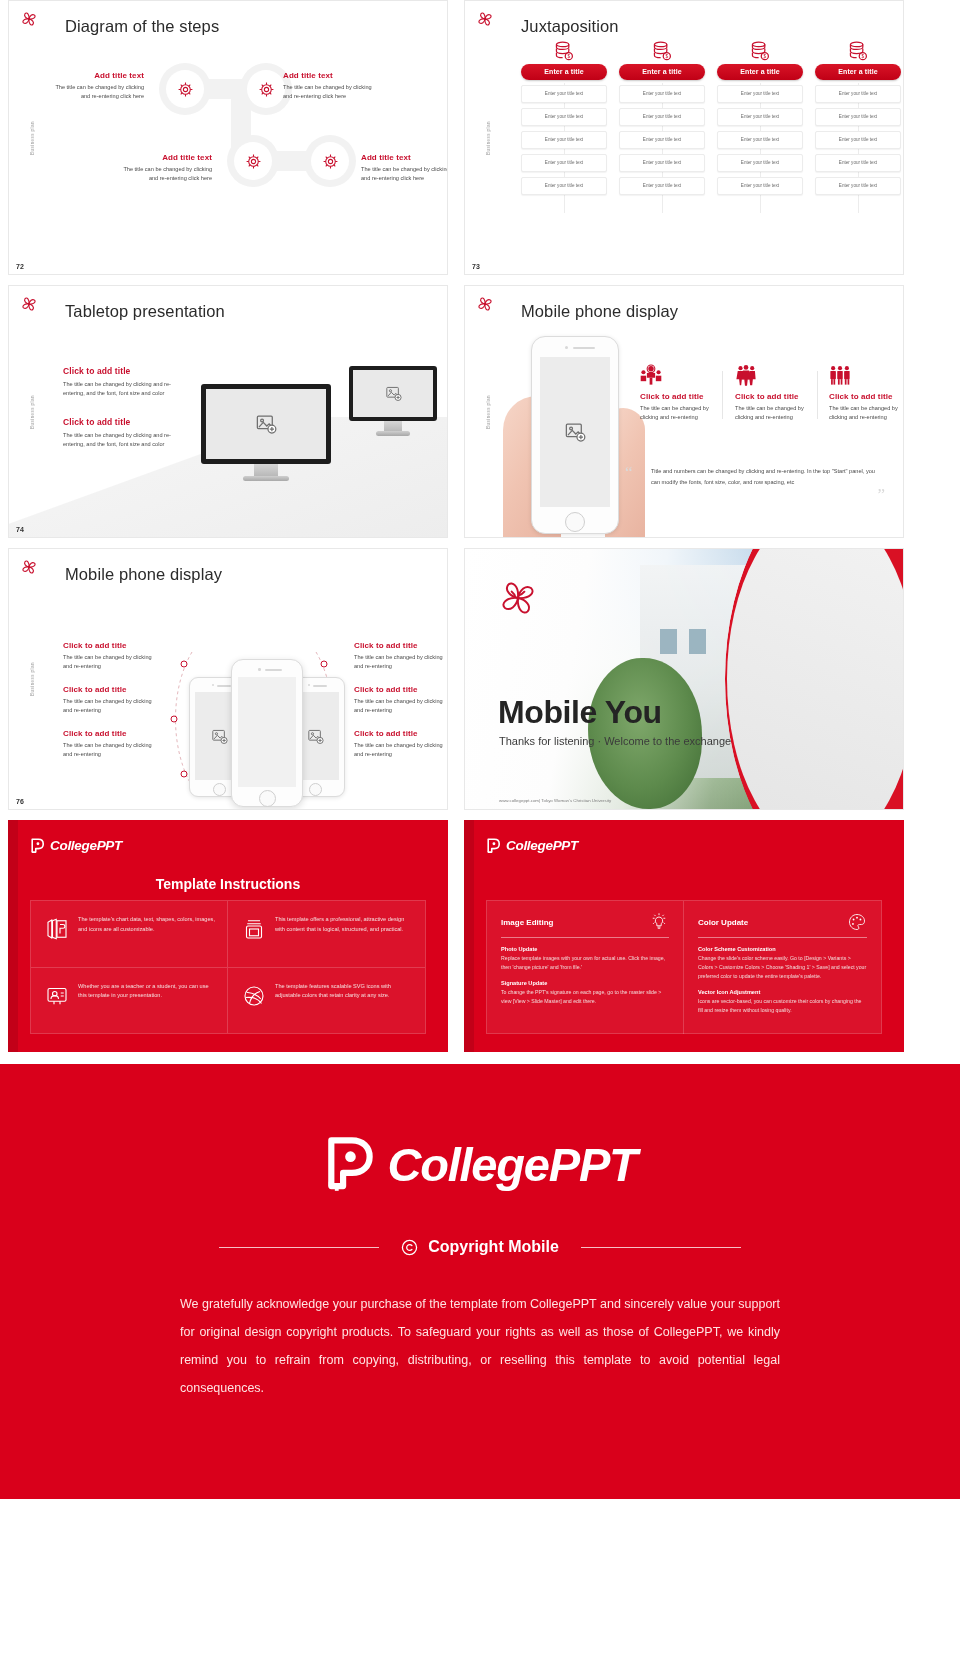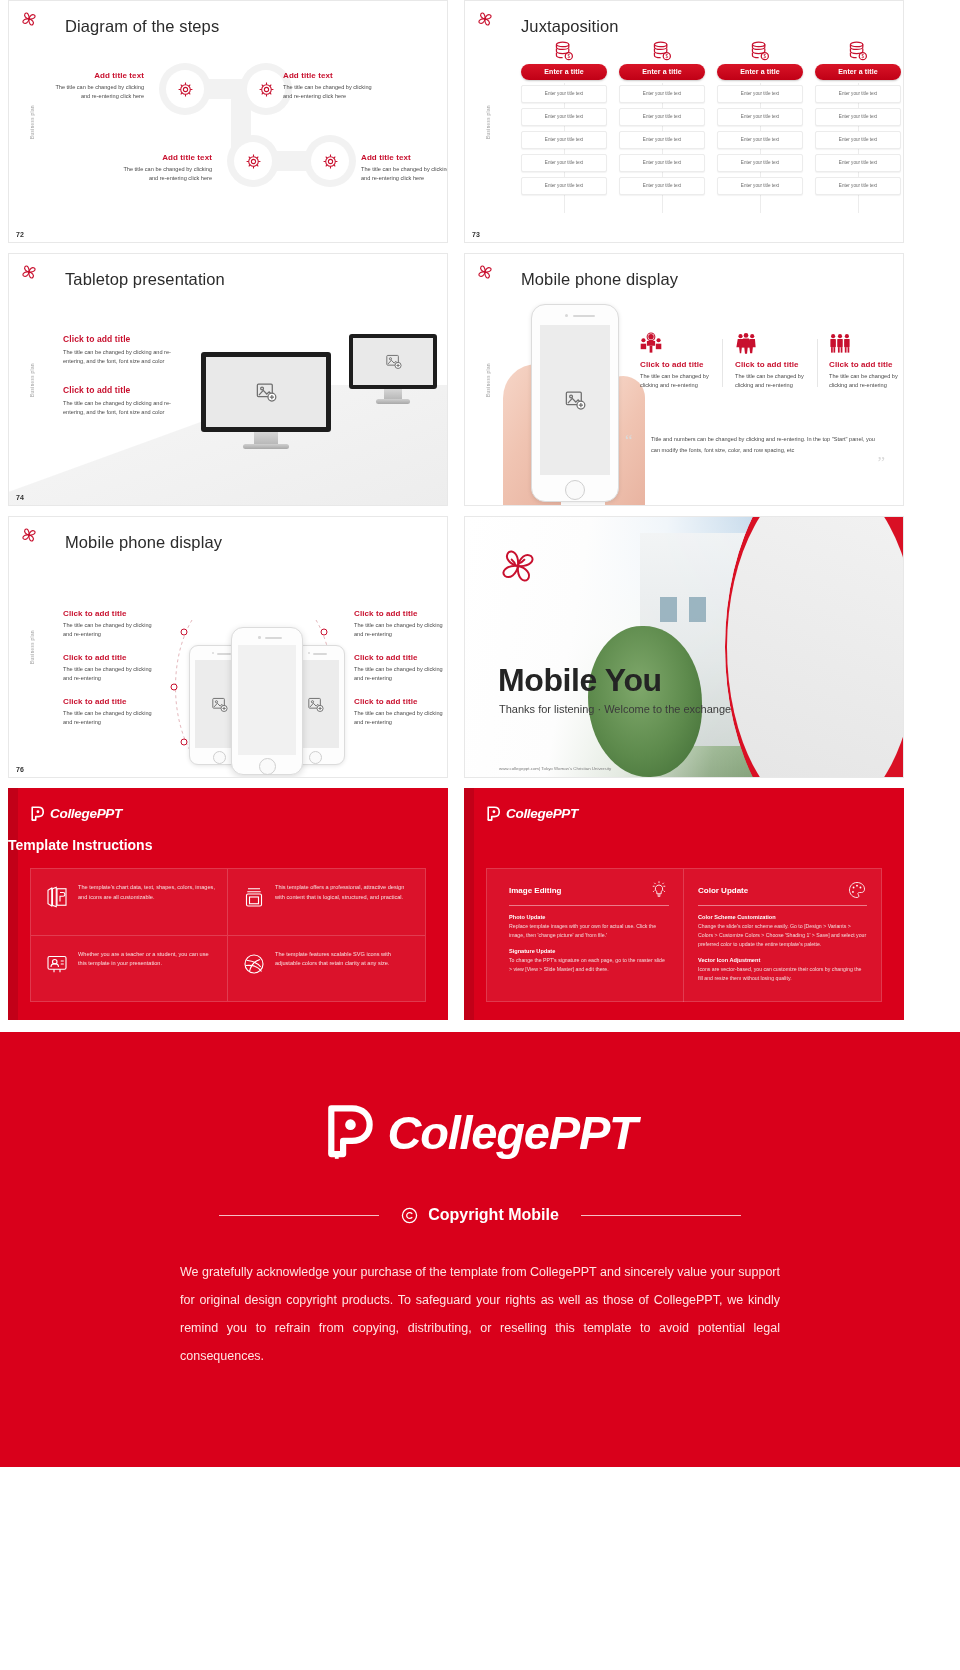--- a/index.html
+++ b/index.html
@@ -14,21 +14,21 @@
   
   .slide-row { display: flex; gap: 16px; padding: 0 8px; }
   .slide {
     position: relative;
     width: 440px;
     background: #fff;
     border: 1px solid #e8e8e8;
     overflow: hidden;
     flex: none;
   }
-  .s-h250 { height: 243px; }
+  .s-h250 { height: 275px; }
   .s-h255 { height: 253px; }
   .s-h265 { height: 262px; }
   .gap-v { height: 10px; }
 
   
   .logo-mark { position: absolute; left: 9px; top: 7px; width: 22px; height: 22px; }
   .logo-mark svg { width: 100%; height: 100%; display: block; }
 
   .side-label {
     position: absolute;
@@ -243,22 +243,22 @@
   .brand {
     position: absolute; left: 22px; top: 18px;
     display: flex; align-items: center; gap: 5px;
   }
   .brand-mark { width: 15px; height: 15px; }
   .brand-mark svg { width: 100%; height: 100%; display: block; }
   .brand-text {
     color: #fff; font-size: 13.5px; font-weight: bold; font-style: italic; letter-spacing: -.3px;
   }
   .panel-title {
-    position: absolute; left: 0; right: 0; top: 49px;
-    color: #fff; font-size: 14px; font-weight: bold;
+    position: absolute; left: 0; right: 0; top: 56px;
+    text-align: center; color: #fff; font-size: 14px; font-weight: bold;
   }
   .card-grid {
     position: absolute; left: 22px; right: 22px; top: 80px; bottom: 18px;
     background: rgba(255,255,255,.07);
     border: 1px solid rgba(255,255,255,.16);
     display: grid; grid-template-columns: 1fr 1fr;
   }
   .cardcell {
     display: flex; gap: 9px; align-items: flex-start;
     padding: 14px 12px 10px 14px;
@@ -270,21 +270,21 @@
   .cc-text { color: #f6dede; font-size: 5.6px; line-height: 1.75; }
 
   
   .tut-grid {
     position: absolute; left: 22px; right: 22px; top: 80px; bottom: 18px;
     background: rgba(255,255,255,.07);
     border: 1px solid rgba(255,255,255,.16);
     display: grid; grid-template-columns: 1fr 1fr;
   }
   .tut-col { padding: 11px 14px; }
-  .tut-col.bdr-r { border-right: 1px solid rgba(255,255,255,.18); margin-left: 8px; }
+  .tut-col.bdr-r { border-right: 1px solid rgba(255,255,255,.18); }
   .tut-head {
     display: flex; align-items: center; justify-content: space-between;
     color: #fff; font-size: 8px; font-weight: bold;
   }
   .tut-rule { height: 1px; background: rgba(255,255,255,.45); margin: 5px 0 8px; }
   .tut-ico { width: 20px; height: 20px; }
   .tut-ico svg { width: 100%; height: 100%; display: block; }
   .tut-sub { color: #fff; font-size: 5.6px; font-weight: bold; margin-bottom: 2px; }
   .tut-body { color: #f3d9d9; font-size: 5.2px; line-height: 1.75; margin-bottom: 8px; }
 

